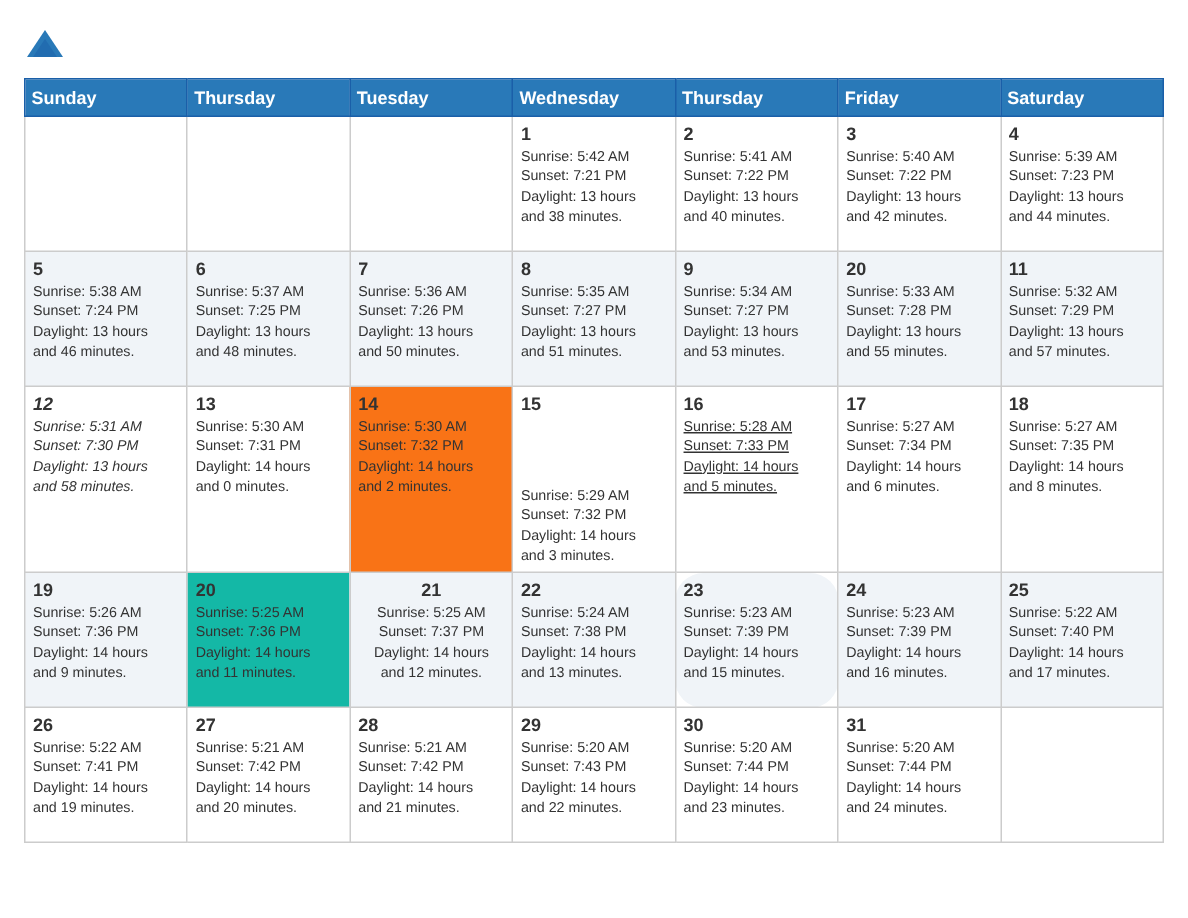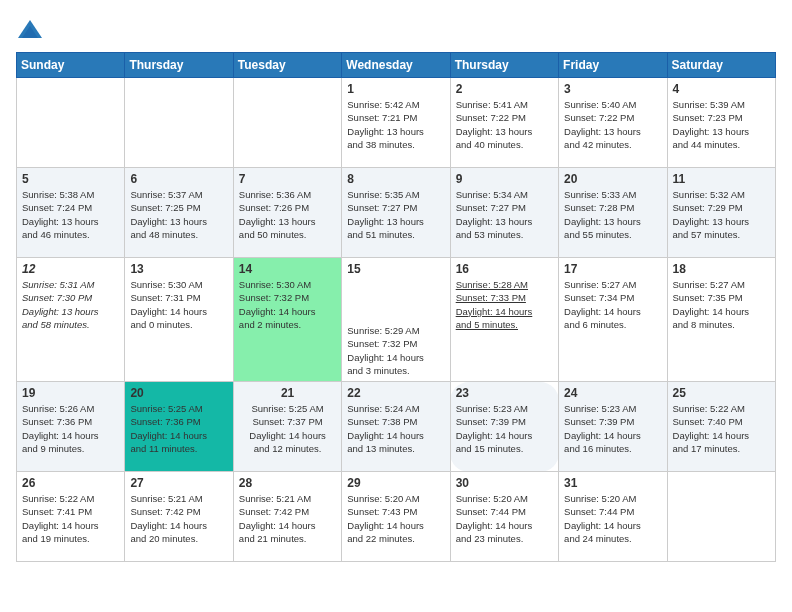--- a/index.html
+++ b/index.html
@@ -219,21 +219,21 @@
 Daylight: 13 hours
 and 58 minutes.</div>
         </td>
         <td style="background: rgb(255, 255, 255);">
           <span class="day-number">13</span>
           <div class="day-info" style="white-space: pre-line;">Sunrise: 5:30 AM
 Sunset: 7:31 PM
 Daylight: 14 hours
 and 0 minutes.</div>
         </td>
-        <td style="background: #86efac; margin-top: 46px;">
+        <td style="background: #f97316; margin-top: 46px;">
           <span class="day-number">14</span>
           <div class="day-info" style="white-space: pre-line;">Sunrise: 5:30 AM
 Sunset: 7:32 PM
 Daylight: 14 hours
 and 2 minutes.</div>
         </td>
         <td style="background: rgb(255, 255, 255);">
           <span class="day-number">15</span>
           <div class="day-info" style="white-space: pre-line; margin-top: 48px;">Sunrise: 5:29 AM
 Sunset: 7:32 PM

